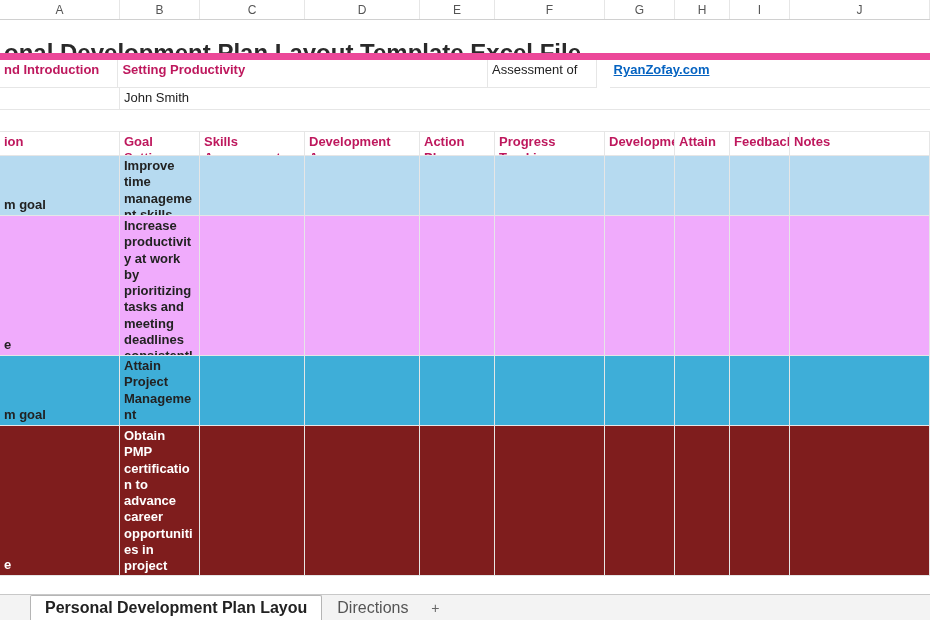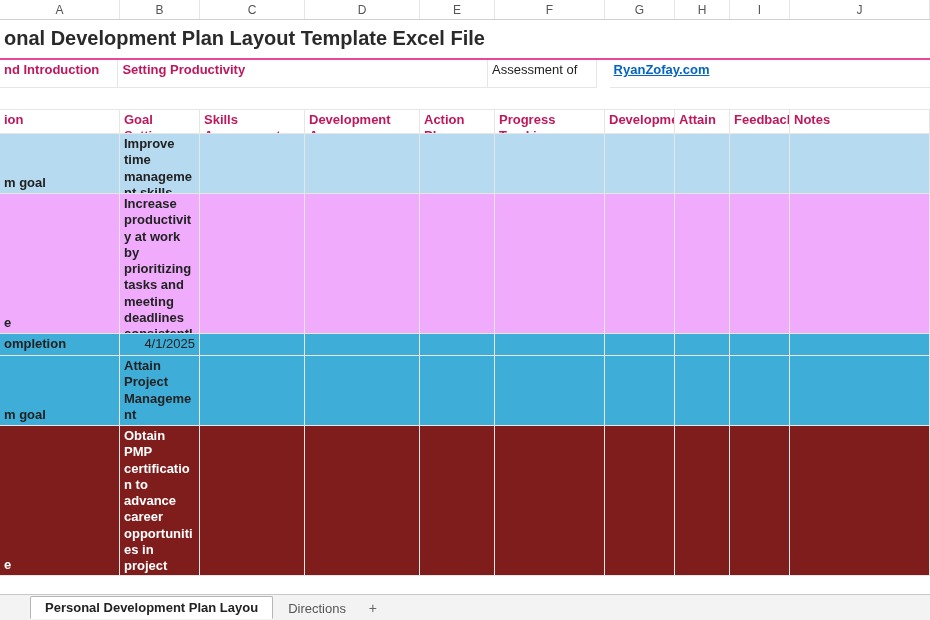--- a/index.html
+++ b/index.html
@@ -48,26 +48,27 @@
 .colC { width: 105px; }
 .colD { width: 115px; }
 .colE { width: 75px; }
 .colF { width: 110px; }
 .colG { width: 70px; }
 .colH { width: 55px; }
 .colI { width: 60px; }
 .colJ { width: 140px; flex:1; }
 .title-row { height: 40px; }
 .title-cell {
-  font-size: 20px;
+  font-size: 24px;
   font-weight: 600;
   color: #2a2a2a;
   padding: 6px 4px;
   white-space: nowrap;
-  border-bottom: 2px solid #ec4899;
+  border-bottom: 7px solid #ec4899;
+  margin-top: 12px;
 }
 .small-row { height: 22px; }
 .med-row { height: 28px; }
 .bold { font-weight: 700; color: #be185d; }
 .link { color: #0563c1; text-decoration: underline; cursor: pointer; font-weight: 700; }
 .band1 { background: #b6daf0; }
 .band2 { background: #f0abfc; }
 .band3 { background: #3eaed8; }
 .band4 { background: #3eaed8; }
 .band5 { background: #7f1d1d; }
@@ -77,21 +78,21 @@
 .tabs {
   display: flex;
   align-items: center;
   height: 26px;
   background: #f3f3f3;
   border-top: 1px solid #c8c8c8;
   padding-left: 30px;
 }
 .tab {
   padding: 3px 14px;
-  font-size: 13px;
+  font-size: 16px;
   color: #555;
   border: 1px solid transparent;
   border-bottom: none;
   cursor: pointer;
   background: #f3f3f3;
 }
 .tab.active {
   background: #fff;
   border: 1px solid #b5b5b5;
   border-bottom: 1px solid #fff;
@@ -136,20 +137,24 @@
     <div class="cell title-cell" style="width:930px;border-right:none;">onal Development Plan Layout Template Excel File</div>
   </div>
 
   <div class="row med-row">
     <div class="cell colA bold">nd Introduction</div>
     <div class="cell bold" style="width:375px">Setting Productivity</div>
     <div class="cell" style="width:110px">Assessment of</div>
     <div class="cell link" style="width:325px;border-right:none;margin-left:13px;">RyanZofay.com</div>
   </div>
 
+  <div class="row small-row">
+    <div class="cell colA"></div>
+    <div class="cell" style="width:810px;border-right:none;">John Smith</div>
+  </div>
 
   <div class="row small-row">
     <div class="cell" style="width:930px;border-right:none;"></div>
   </div>
 
   <div class="row h-header">
     <div class="cell colA bold">ion</div>
     <div class="cell colB bold">Goal Setting</div>
     <div class="cell colC bold">Skills Assessment</div>
     <div class="cell colD bold">Development Areas</div>
@@ -180,32 +185,20 @@
     <div class="cell colC band2"></div>
     <div class="cell colD band2"></div>
     <div class="cell colE band2"></div>
     <div class="cell colF band2"></div>
     <div class="cell colG band2"></div>
     <div class="cell colH band2"></div>
     <div class="cell colI band2"></div>
     <div class="cell colJ band2"></div>
   </div>
 
-  <div class="row h-date">
-    <div class="cell colA band3 wrap">ompletion</div>
-    <div class="cell colB band3 right">4/1/2025</div>
-    <div class="cell colC band3"></div>
-    <div class="cell colD band3"></div>
-    <div class="cell colE band3"></div>
-    <div class="cell colF band3"></div>
-    <div class="cell colG band3"></div>
-    <div class="cell colH band3"></div>
-    <div class="cell colI band3"></div>
-    <div class="cell colJ band3"></div>
-  </div>
 
   <div class="row h-goal3">
     <div class="cell colA band4 wrap" style="display:flex;align-items:flex-end">m goal</div>
     <div class="cell colB band4 wrap">Attain Project Management Certification (PMP)</div>
     <div class="cell colC band4"></div>
     <div class="cell colD band4"></div>
     <div class="cell colE band4"></div>
     <div class="cell colF band4"></div>
     <div class="cell colG band4"></div>
     <div class="cell colH band4"></div>

